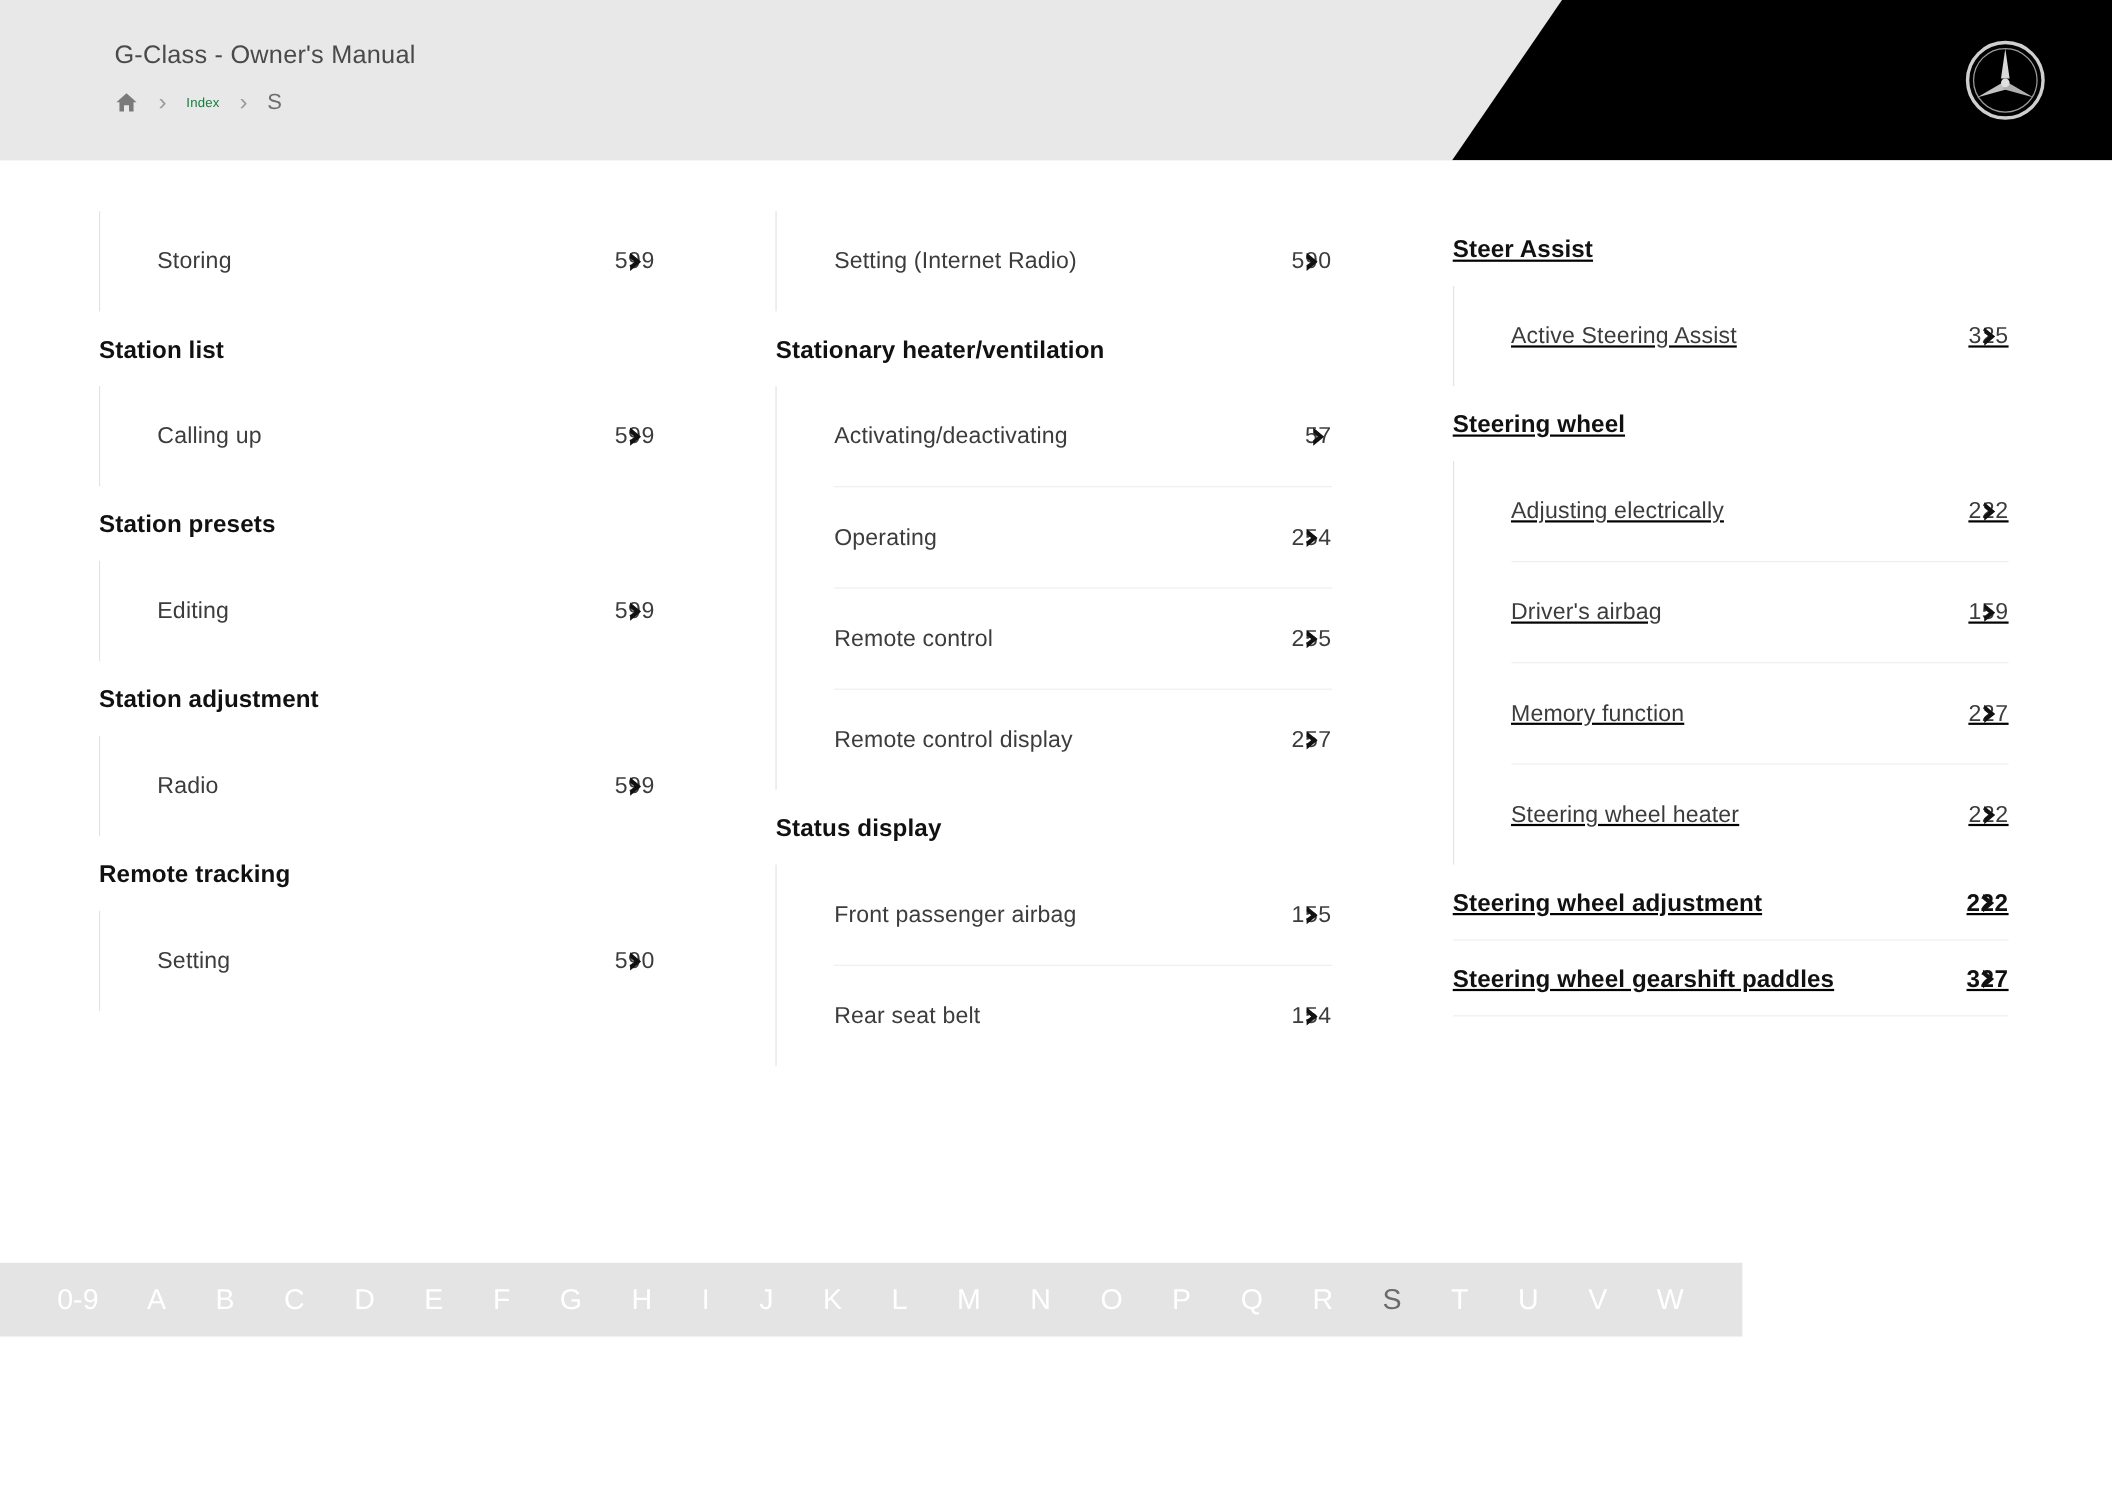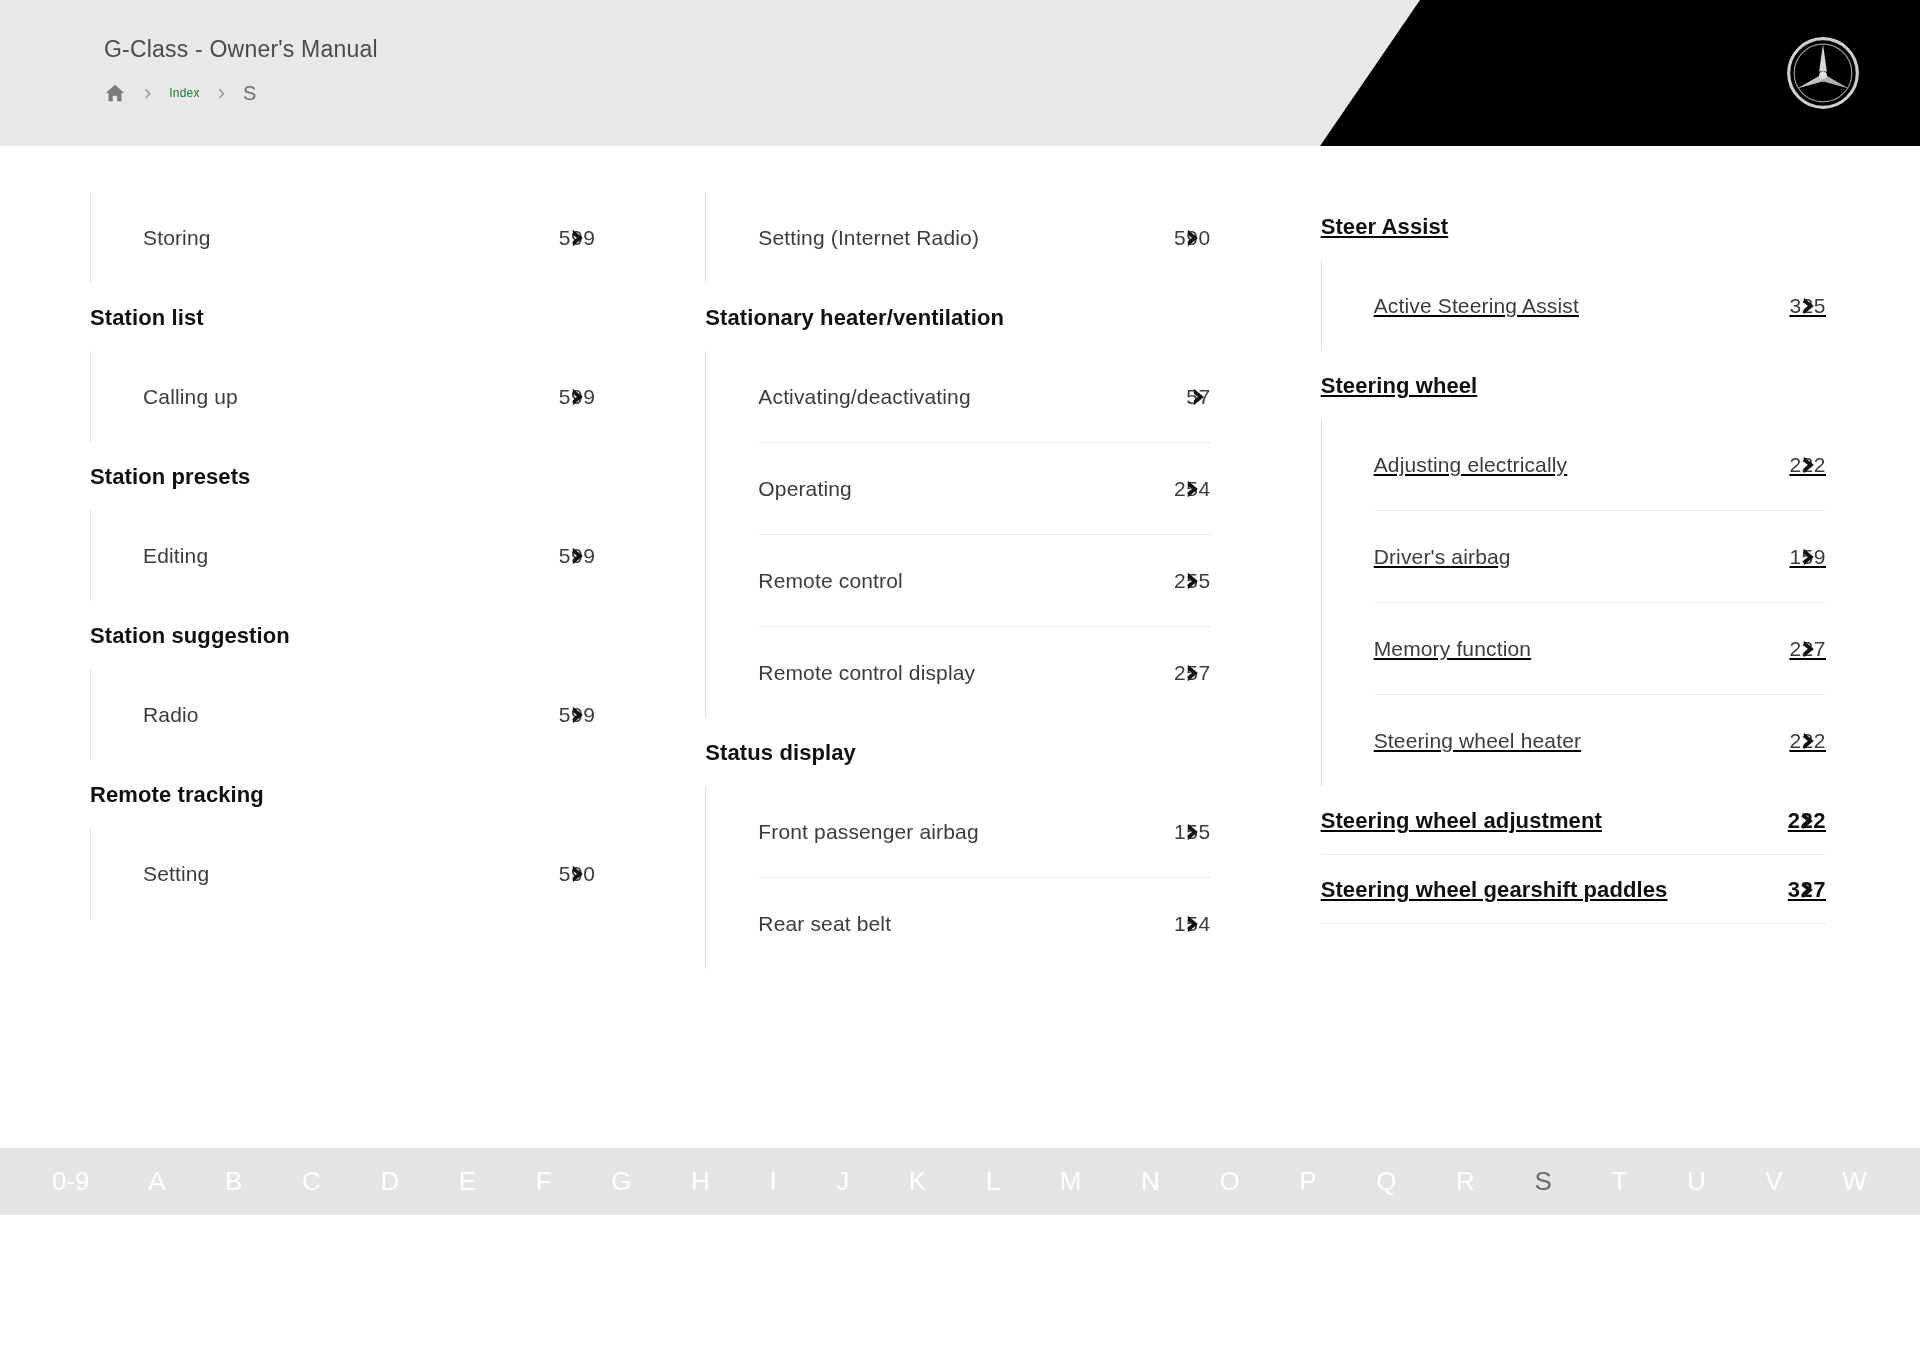--- a/index.html
+++ b/index.html
@@ -141,21 +141,21 @@
     top: 50%;
     transform: translate(-50%, -50%);
     width: 20px;
     height: 22px;
     pointer-events: none;
   }
 
   
   .alpha-bar {
     position: relative;
-    width: 1920px;
+    width: 1584px;
     height: 67px;
     background: #e4e4e4;
     display: flex;
     align-items: center;
     justify-content: space-between;
     padding: 0 52px;
   }
   .alpha {
     font-size: 26px;
     color: #ffffff;
@@ -226,21 +226,21 @@
           <div class="entry">
             <span class="label">Editing</span>
             <span class="pageref"><span class="num">599</span><svg class="chev" viewBox="0 0 24 24">
                 <path d="M7 2 L19 12 L7 22 L7 16 L12 12 L7 8 Z" fill="#111111"></path>
               </svg></span>
           </div>
         </div>
       </div>
       <div class="group">
         <div class="grp-head">
-          <span class="label">Station suggestion</span>
+          <span class="label">Station adjustment</span>
         </div>
         <div class="children">
           <div class="entry">
             <span class="label">Radio</span>
             <span class="pageref"><span class="num">599</span><svg class="chev" viewBox="0 0 24 24">
                 <path d="M7 2 L19 12 L7 22 L7 16 L12 12 L7 8 Z" fill="#111111"></path>
               </svg></span>
           </div>
         </div>
       </div>

